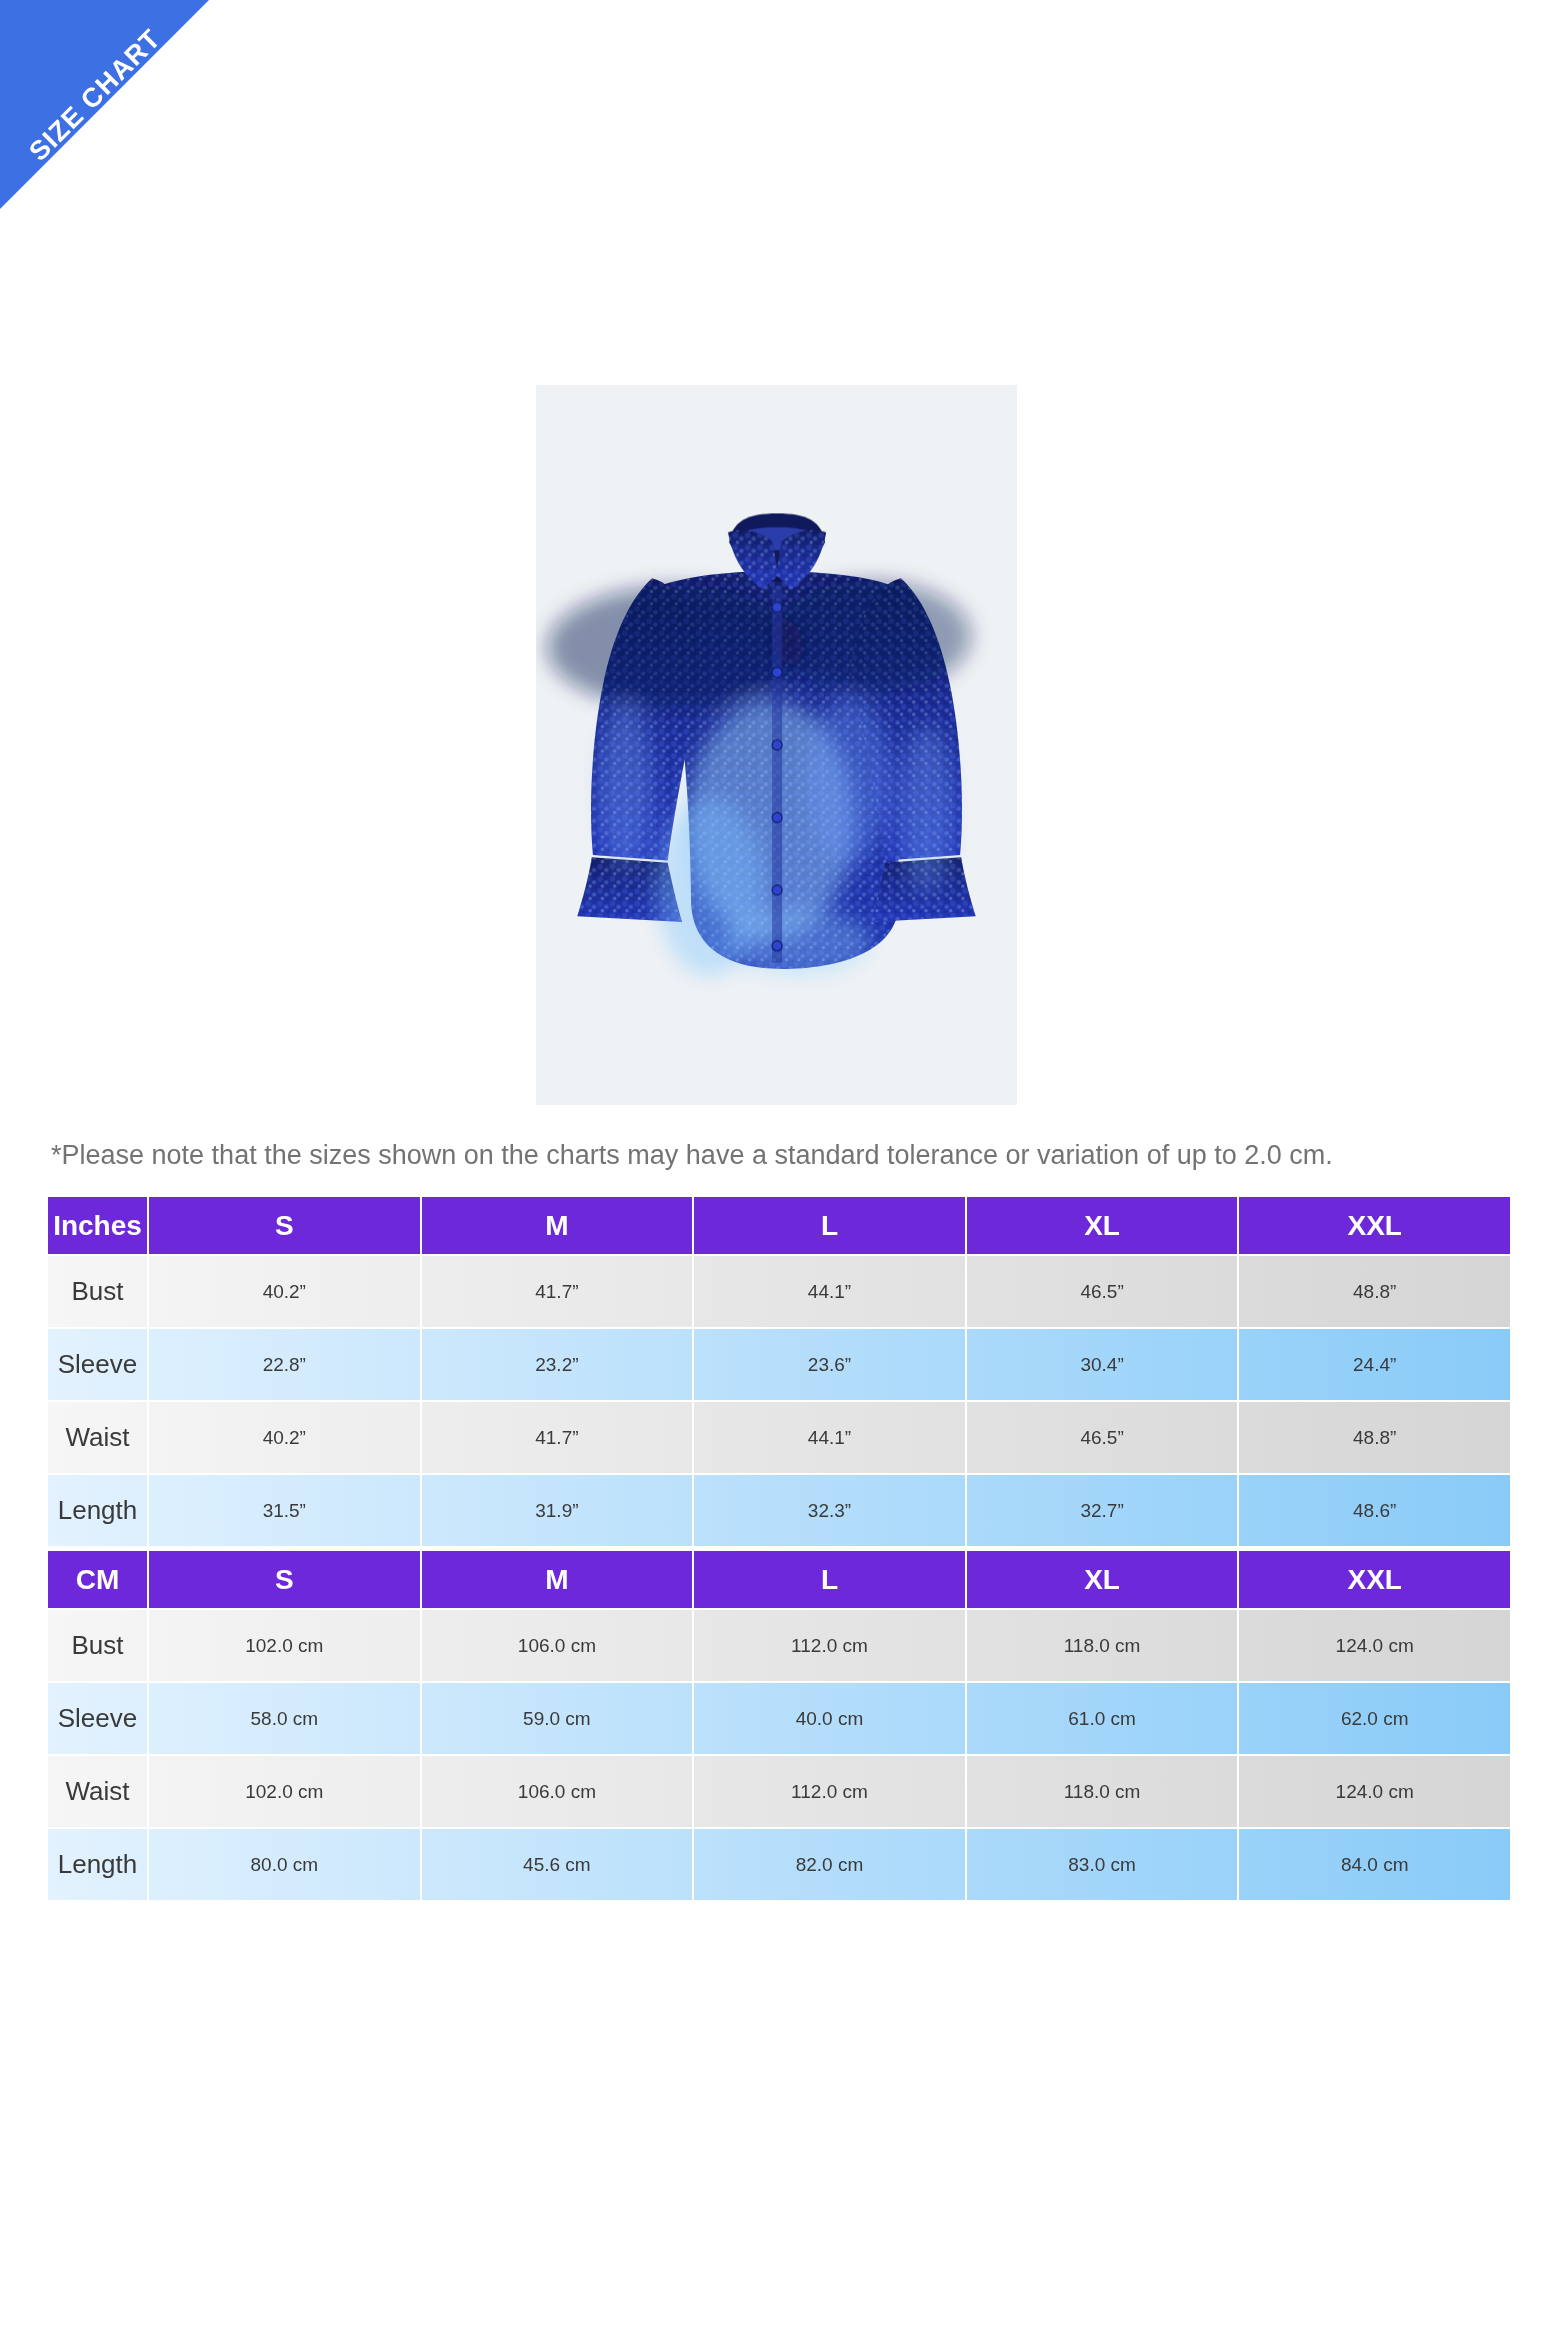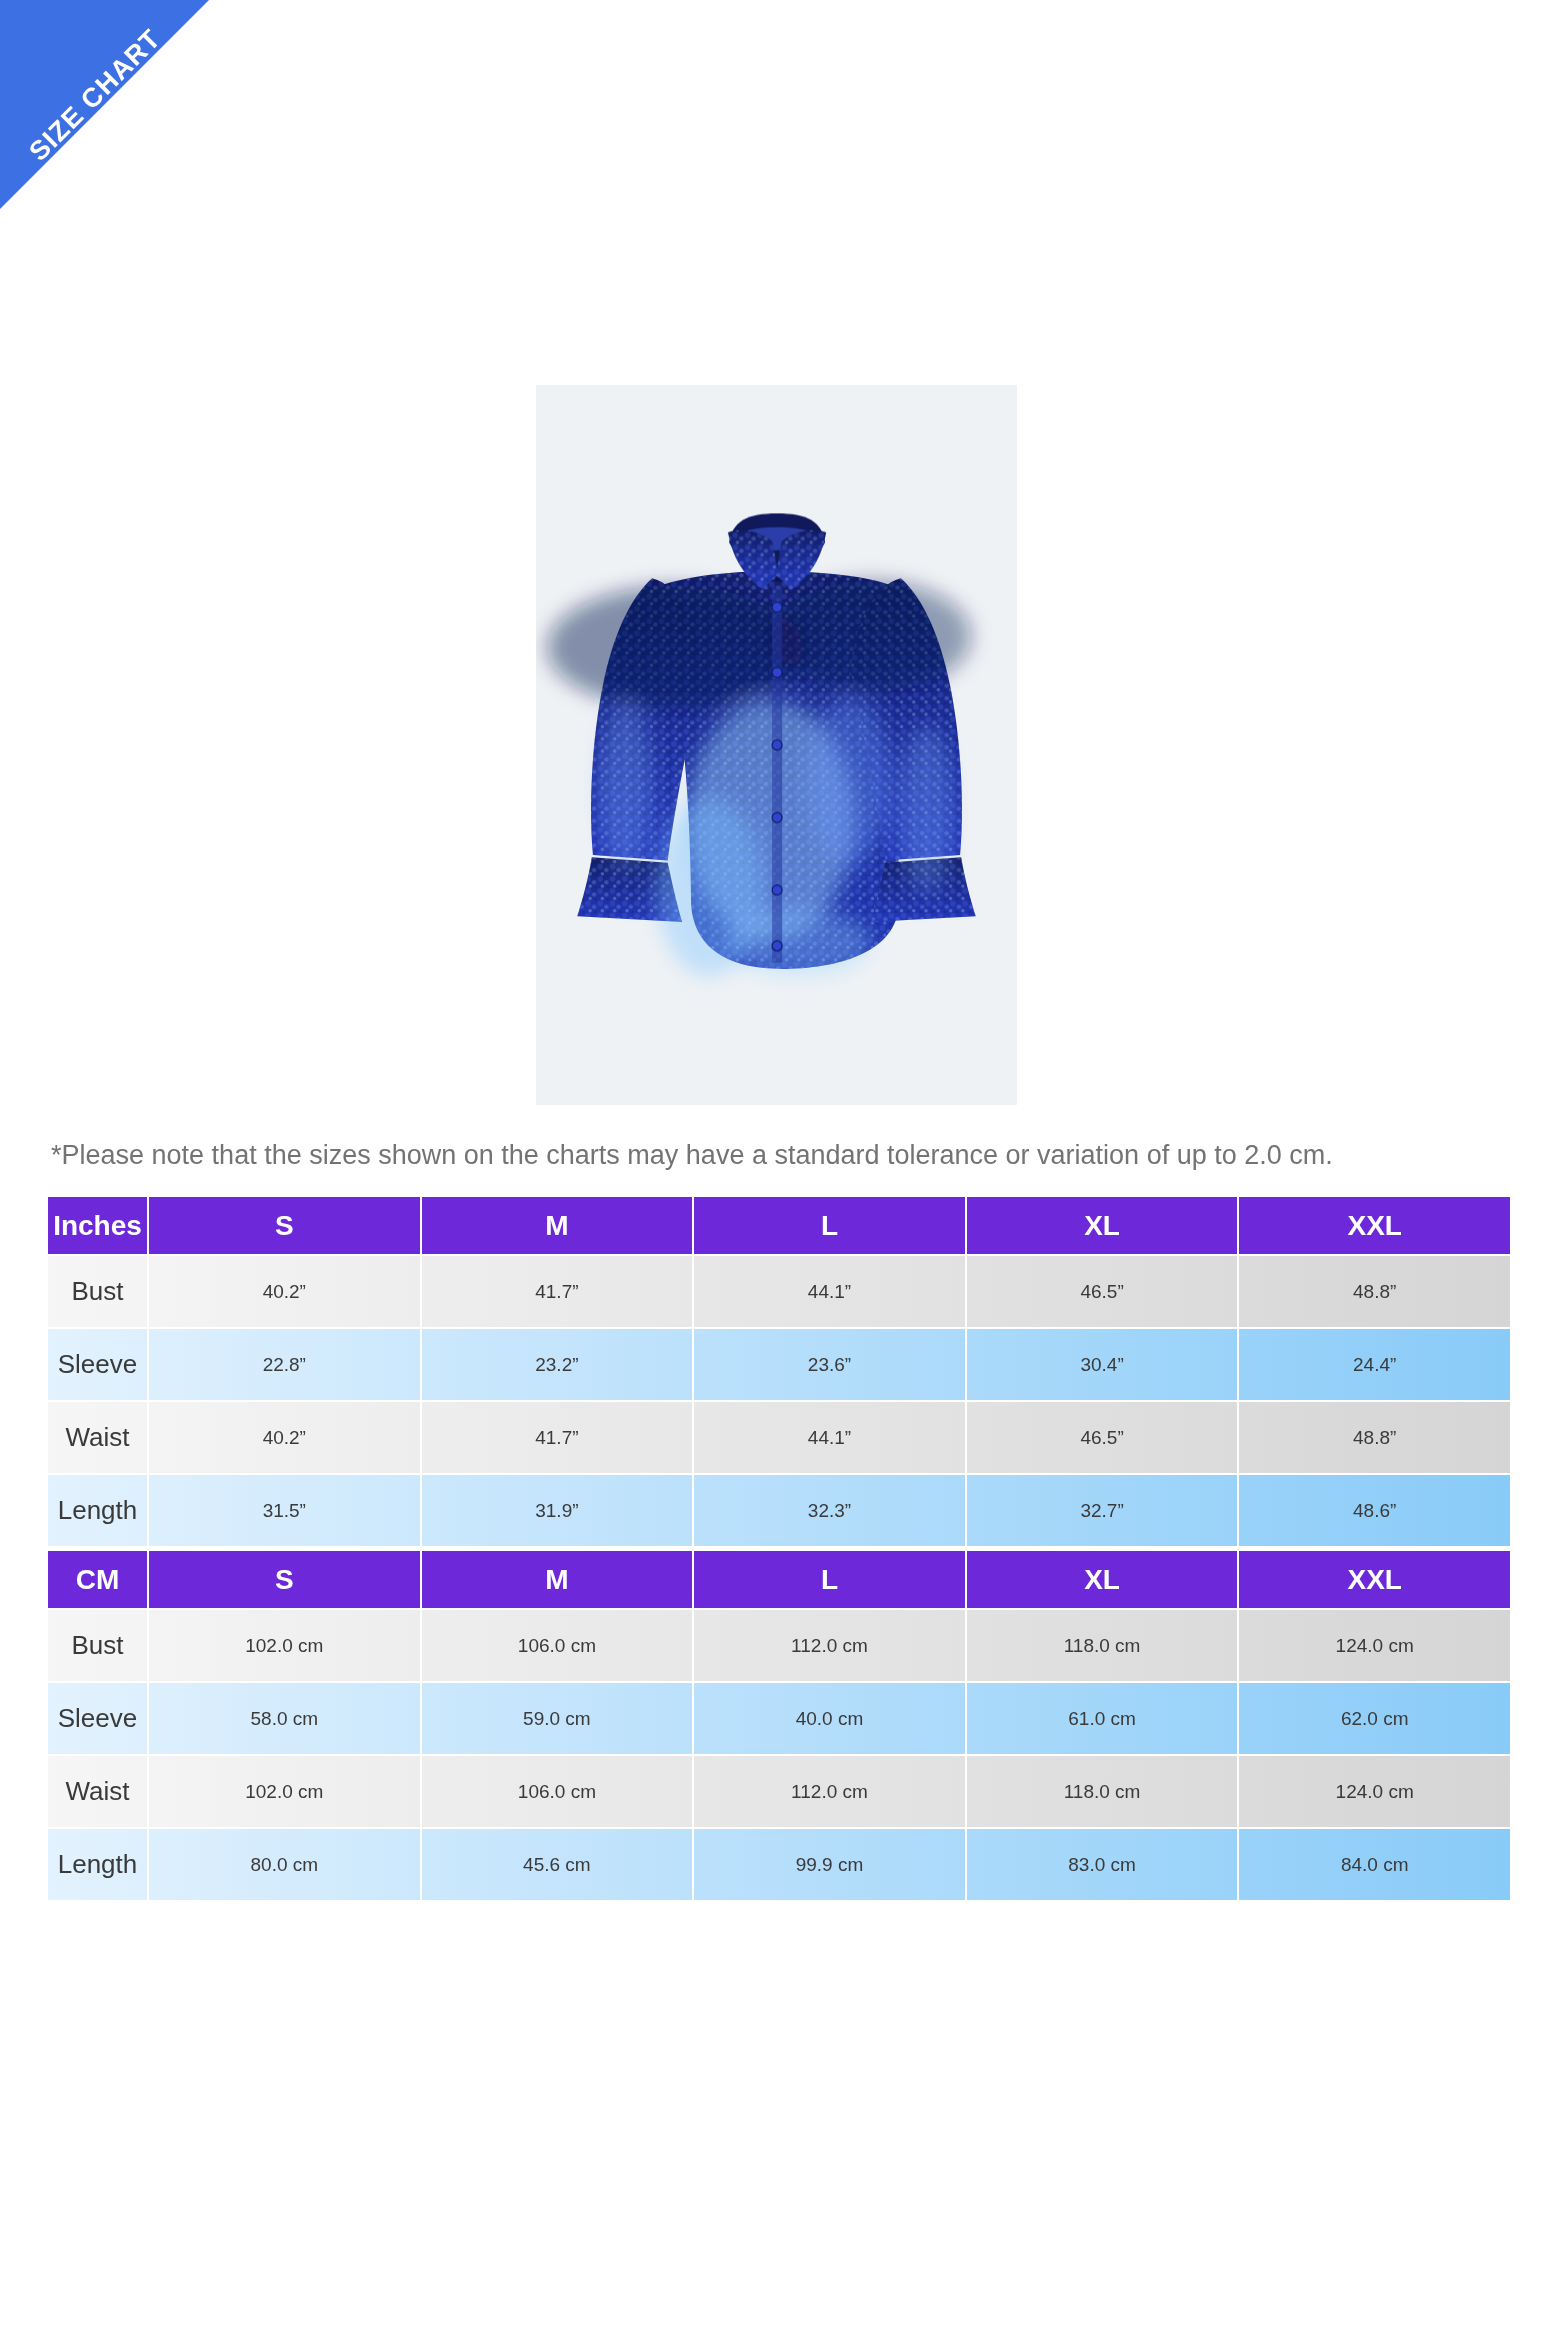--- a/index.html
+++ b/index.html
@@ -241,19 +241,19 @@
         <td>102.0 cm</td>
         <td>106.0 cm</td>
         <td>112.0 cm</td>
         <td>118.0 cm</td>
         <td>124.0 cm</td>
       </tr>
       <tr class="row-blue">
         <td class="rowlabel">Length</td>
         <td>80.0 cm</td>
         <td>45.6 cm</td>
-        <td>99.9 cm</td>
+        <td>82.0 cm</td>
         <td>83.0 cm</td>
         <td>84.0 cm</td>
       </tr>
     </tbody>
   </table>
 
 
 </body></html>

